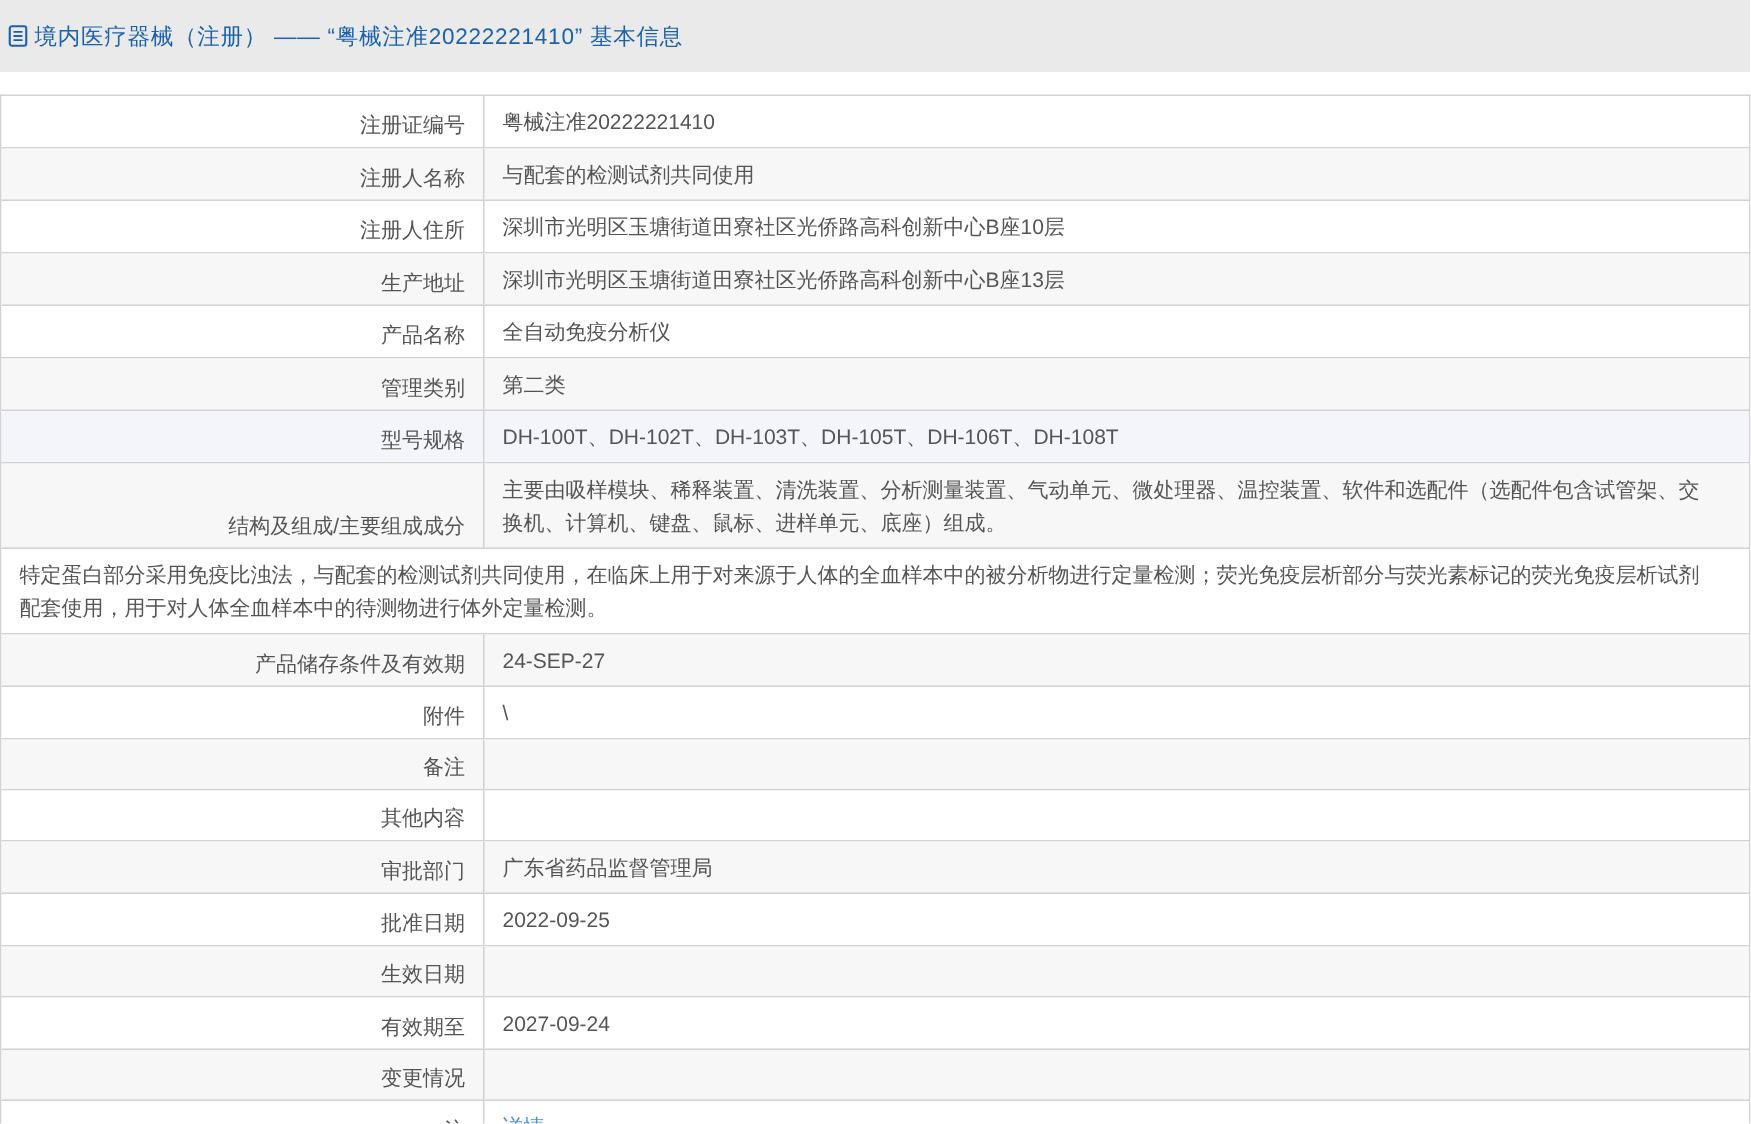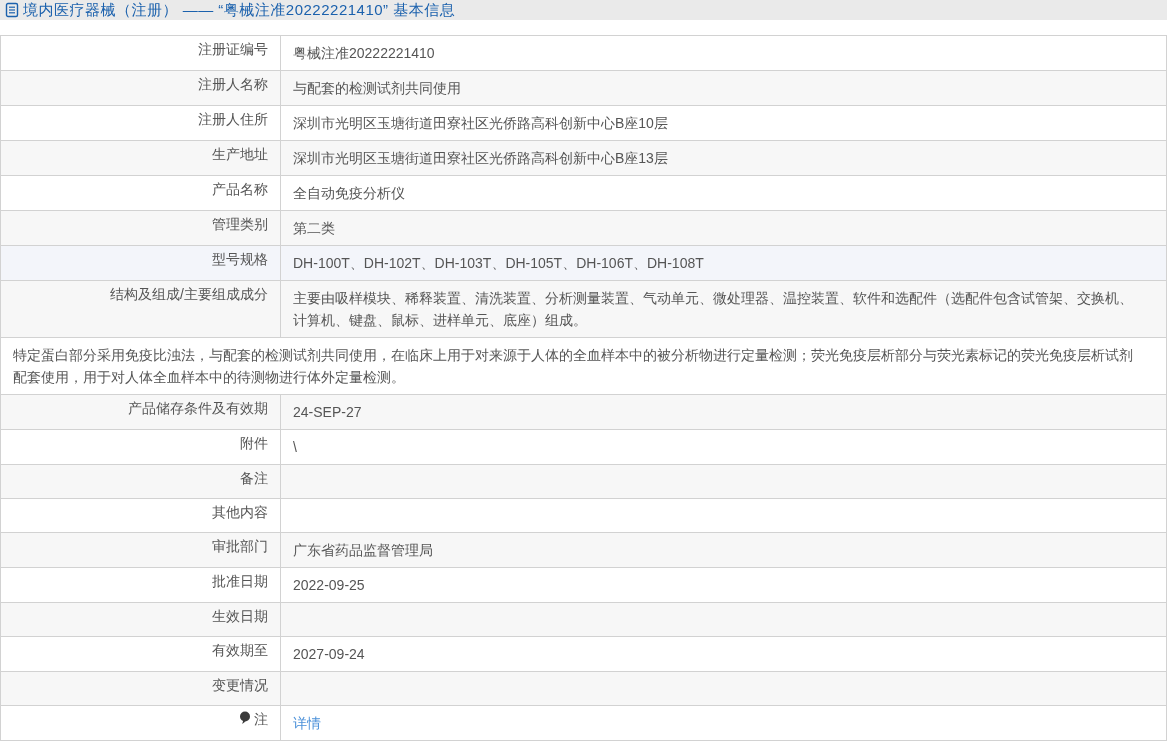--- a/index.html
+++ b/index.html
@@ -9,21 +9,21 @@
     --row-alt:#f7f7f7;
     --row-hl:#f3f5fa;
     --text:#555555;
     --link:#4a90d9;
   }
   *{box-sizing:border-box;margin:0;padding:0;}
   html,body{width:1167px;height:749px;background:#ffffff;overflow:hidden;}
   body{font-family:"Liberation Sans","DejaVu Sans",sans-serif;color:var(--text);}
 
   .page-header{
-    height:20px;
+    height:48px;
     background:var(--header-bg);
     display:flex;
     align-items:center;
     padding-left:5px;
   }
   .page-header .doc-icon{
     display:inline-flex;
     align-items:center;
     margin-right:4px;
   }
@@ -41,24 +41,24 @@
   }
   .row{
     display:flex;
     align-items:stretch;
     border-bottom:1px solid var(--border);
     background:#ffffff;
   }
   .row:nth-child(even){background:var(--row-alt);}
   .row.highlighted{background:var(--row-hl);}
   .label-cell{
-    width:280px;
+    width:322px;
     min-height:33px;
     display:flex;
-    align-items:flex-start;
+    align-items:flex-end;
     justify-content:flex-end;
     text-align:right;
     padding:5px 12px 5px 6px;
     border-right:1px solid var(--border);
     font-size:14px;
     color:var(--text);
     flex-shrink:0;
   }
   .value-cell{
     flex:1;

